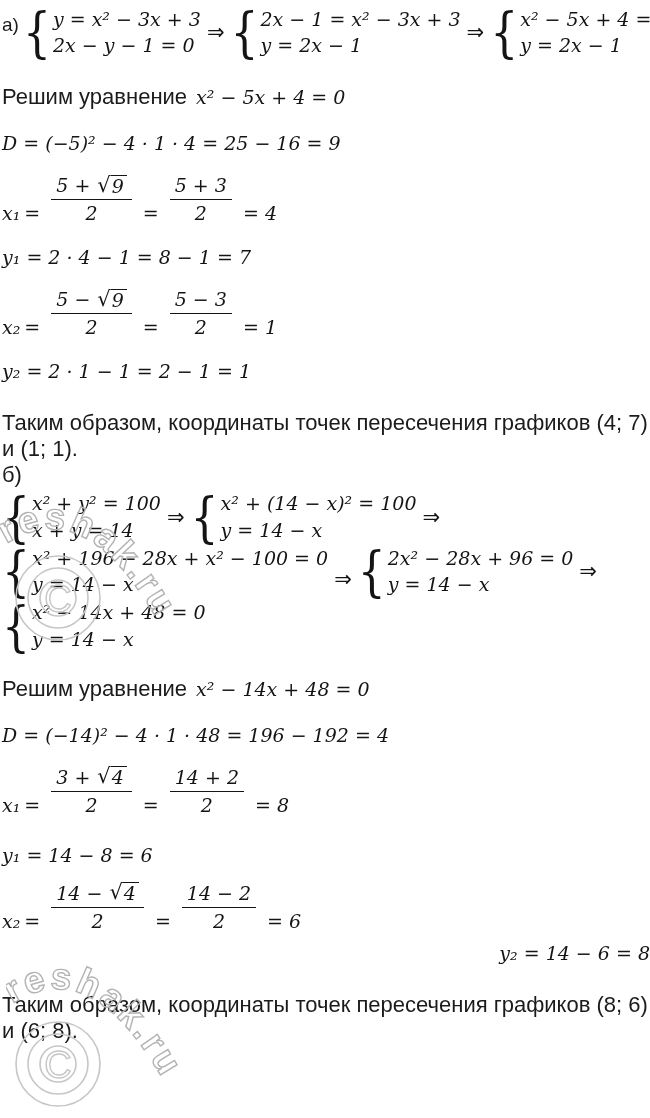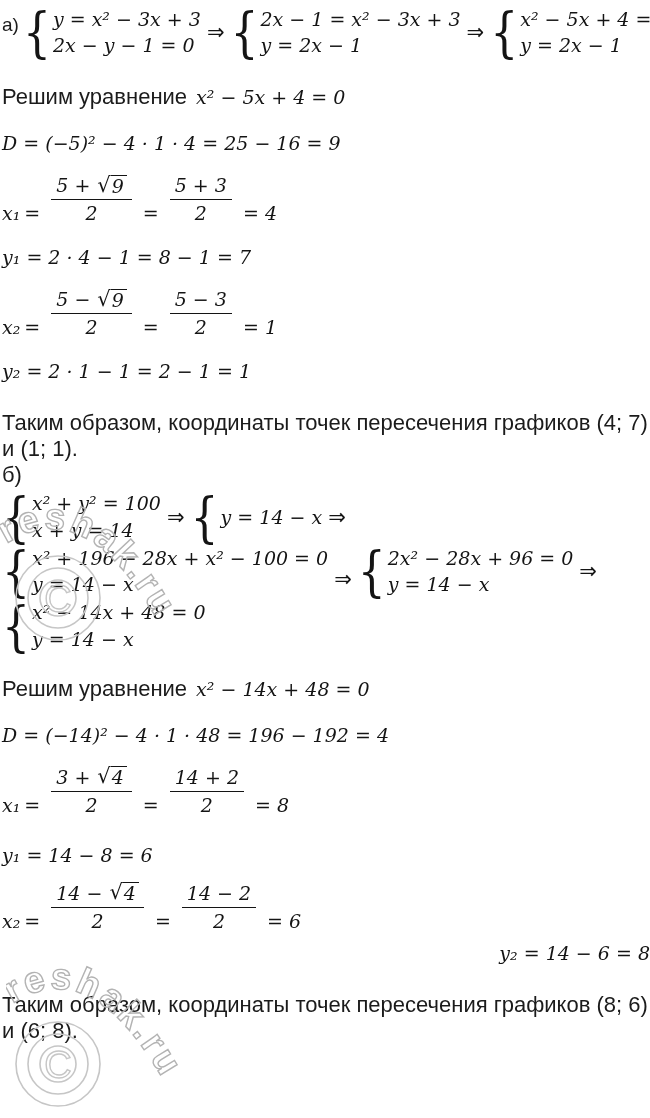--- a/index.html
+++ b/index.html
@@ -240,20 +240,21 @@
       <span class="brace">{</span>
       <span class="sys-lines">
         <span>x² + y² = 100</span>
         <span>x + y = 14</span>
       </span>
     </span>
     <span class="arrow">⇒</span>
     <span class="system">
       <span class="brace">{</span>
       <span class="sys-lines">
+        <span>x² + (14 − x)² = 100</span>
         <span>y = 14 − x</span>
       </span>
     </span>
     <span class="arrow">⇒</span>
   </div>
 
   <div class="math-row math mb-brow">
     <span class="system">
       <span class="brace">{</span>
       <span class="sys-lines">

